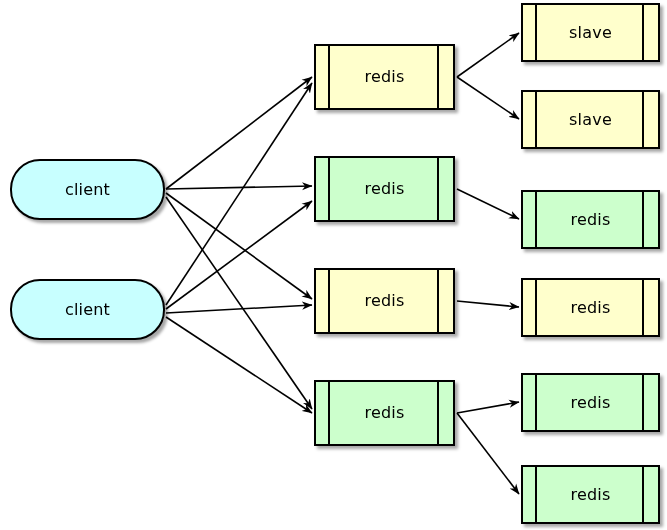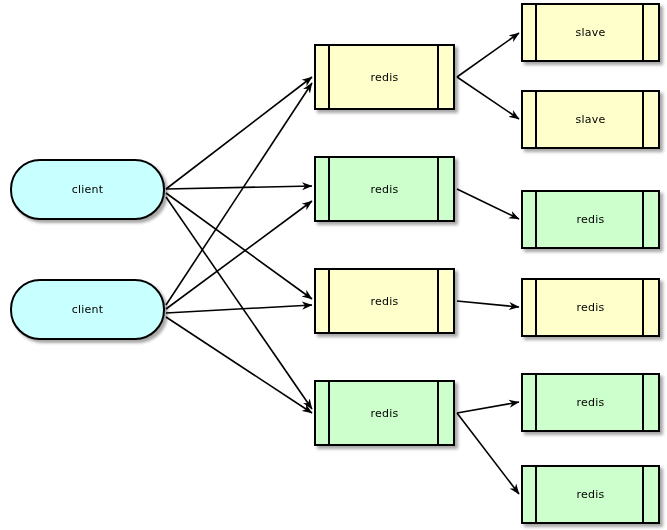--- a/index.html
+++ b/index.html
@@ -28,21 +28,21 @@
     box-sizing: border-box;
     border: 2px solid #000000;
     box-shadow: 3px 3px 3px rgba(0,0,0,0.35);
     display: flex;
     align-items: center;
     justify-content: center;
   }
   .node .label {
     position: relative;
     z-index: 3;
-    font-size: 11px;
+    font-size: 16px;
     color: #000000;
     line-height: 1;
     letter-spacing: 0.2px;
     text-align: center;
     white-space: nowrap;
   }
   
   .node.component .bar-left,
   .node.component .bar-right {
     position: absolute;

